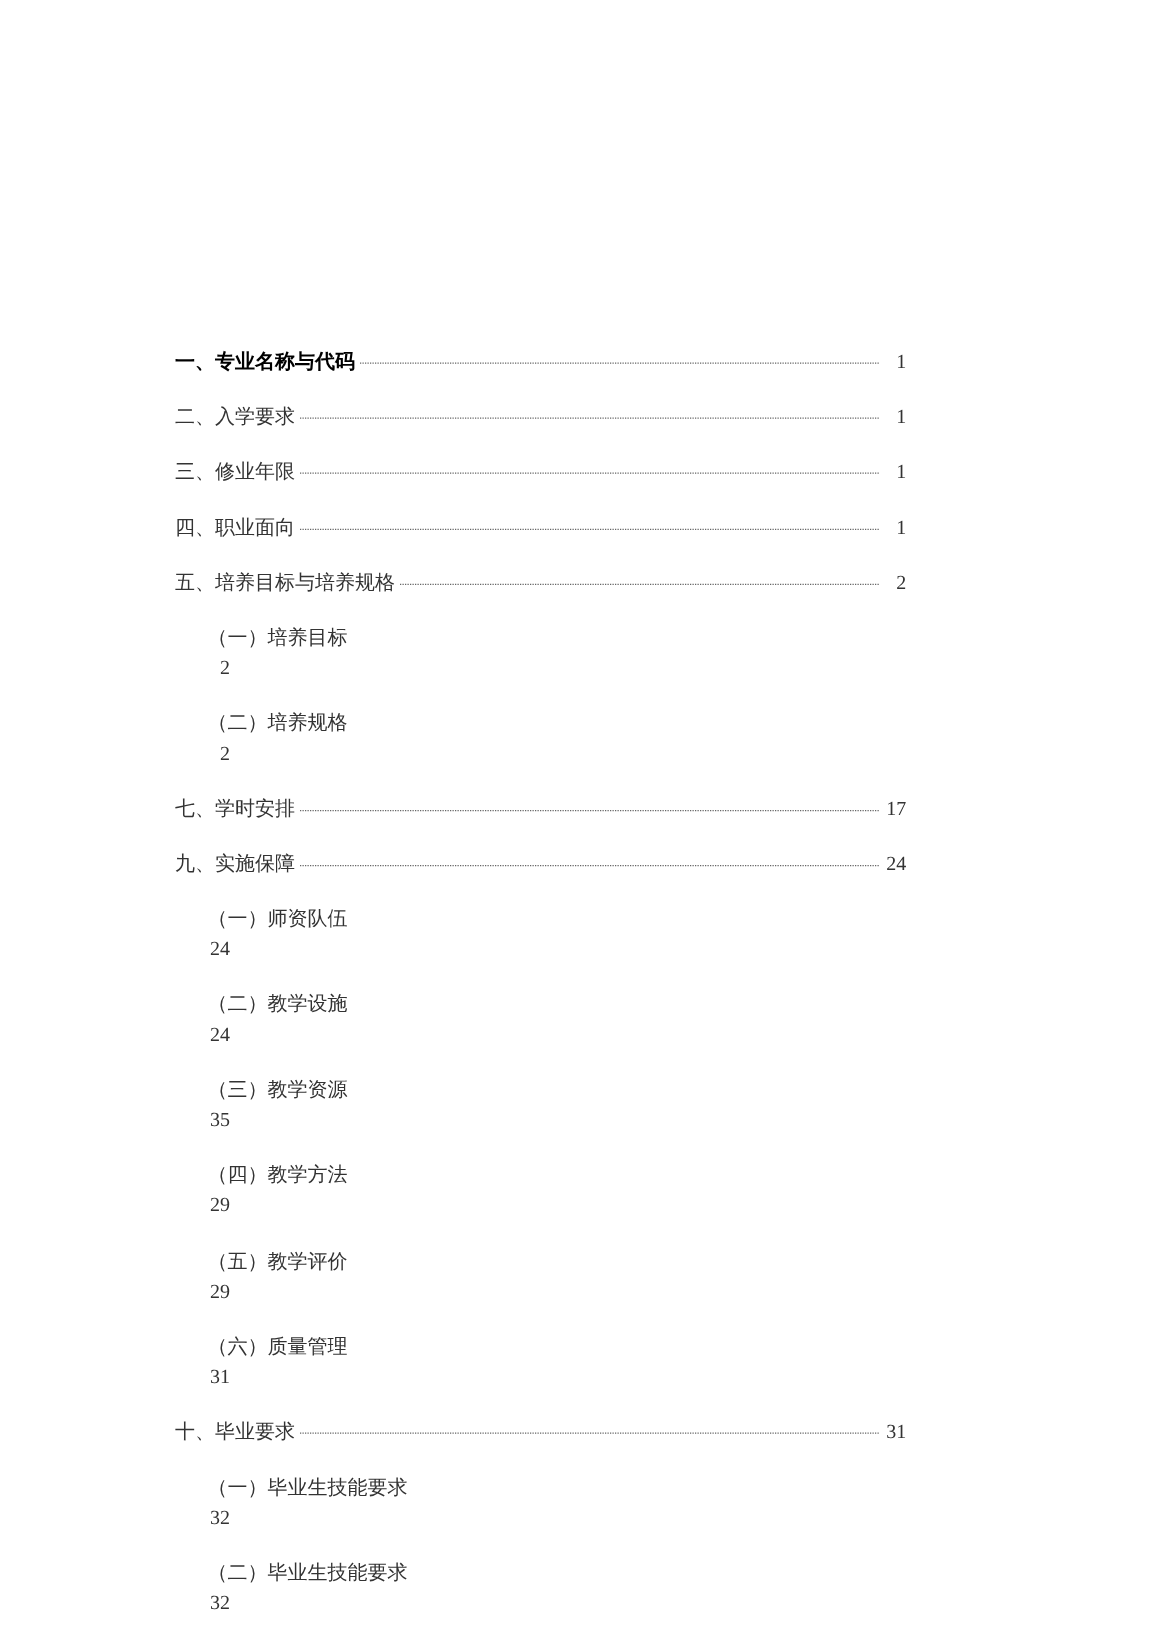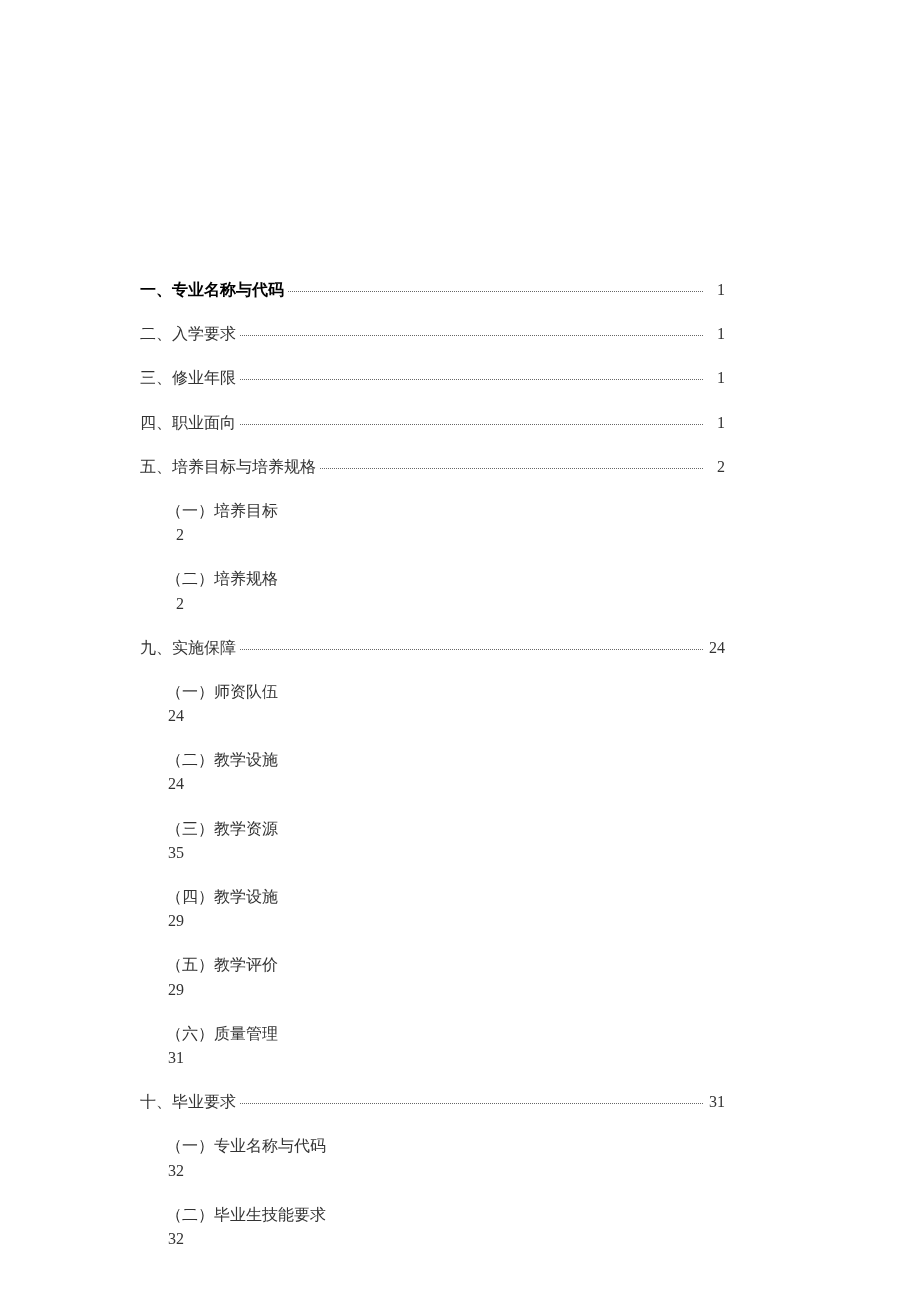--- a/index.html
+++ b/index.html
@@ -84,61 +84,66 @@
         <span class="title">（一）培养目标</span>
         <span class="leader"></span>
         <span class="pagenum">2</span>
       </div>
       <div class="toc-entry level-2">
         <span class="title">（二）培养规格</span>
         <span class="leader"></span>
         <span class="pagenum">2</span>
       </div>
       <div class="toc-entry level-1">
+        <span class="title">七、学时安排</span>
+        <span class="leader"></span>
+        <span class="pagenum">17</span>
+      </div>
+      <div class="toc-entry level-1">
         <span class="title">九、实施保障</span>
         <span class="leader"></span>
         <span class="pagenum">24</span>
       </div>
       <div class="toc-entry level-2">
         <span class="title">（一）师资队伍</span>
         <span class="leader"></span>
         <span class="pagenum">24</span>
       </div>
       <div class="toc-entry level-2">
         <span class="title">（二）教学设施</span>
         <span class="leader"></span>
         <span class="pagenum">24</span>
       </div>
       <div class="toc-entry level-2">
         <span class="title">（三）教学资源</span>
         <span class="leader"></span>
         <span class="pagenum">35</span>
       </div>
       <div class="toc-entry level-2">
-        <span class="title">（四）教学设施</span>
+        <span class="title">（四）教学方法</span>
         <span class="leader"></span>
         <span class="pagenum">29</span>
       </div>
       <div class="toc-entry level-2">
         <span class="title">（五）教学评价</span>
         <span class="leader"></span>
         <span class="pagenum">29</span>
       </div>
       <div class="toc-entry level-2">
         <span class="title">（六）质量管理</span>
         <span class="leader"></span>
         <span class="pagenum">31</span>
       </div>
       <div class="toc-entry level-1">
         <span class="title">十、毕业要求</span>
         <span class="leader"></span>
         <span class="pagenum">31</span>
       </div>
       <div class="toc-entry level-2">
-        <span class="title">（一）专业名称与代码</span>
+        <span class="title">（一）毕业生技能要求</span>
         <span class="leader"></span>
         <span class="pagenum">32</span>
       </div>
       <div class="toc-entry level-2">
         <span class="title">（二）毕业生技能要求</span>
         <span class="leader"></span>
         <span class="pagenum">32</span>
       </div>
     </div>
 </div>

